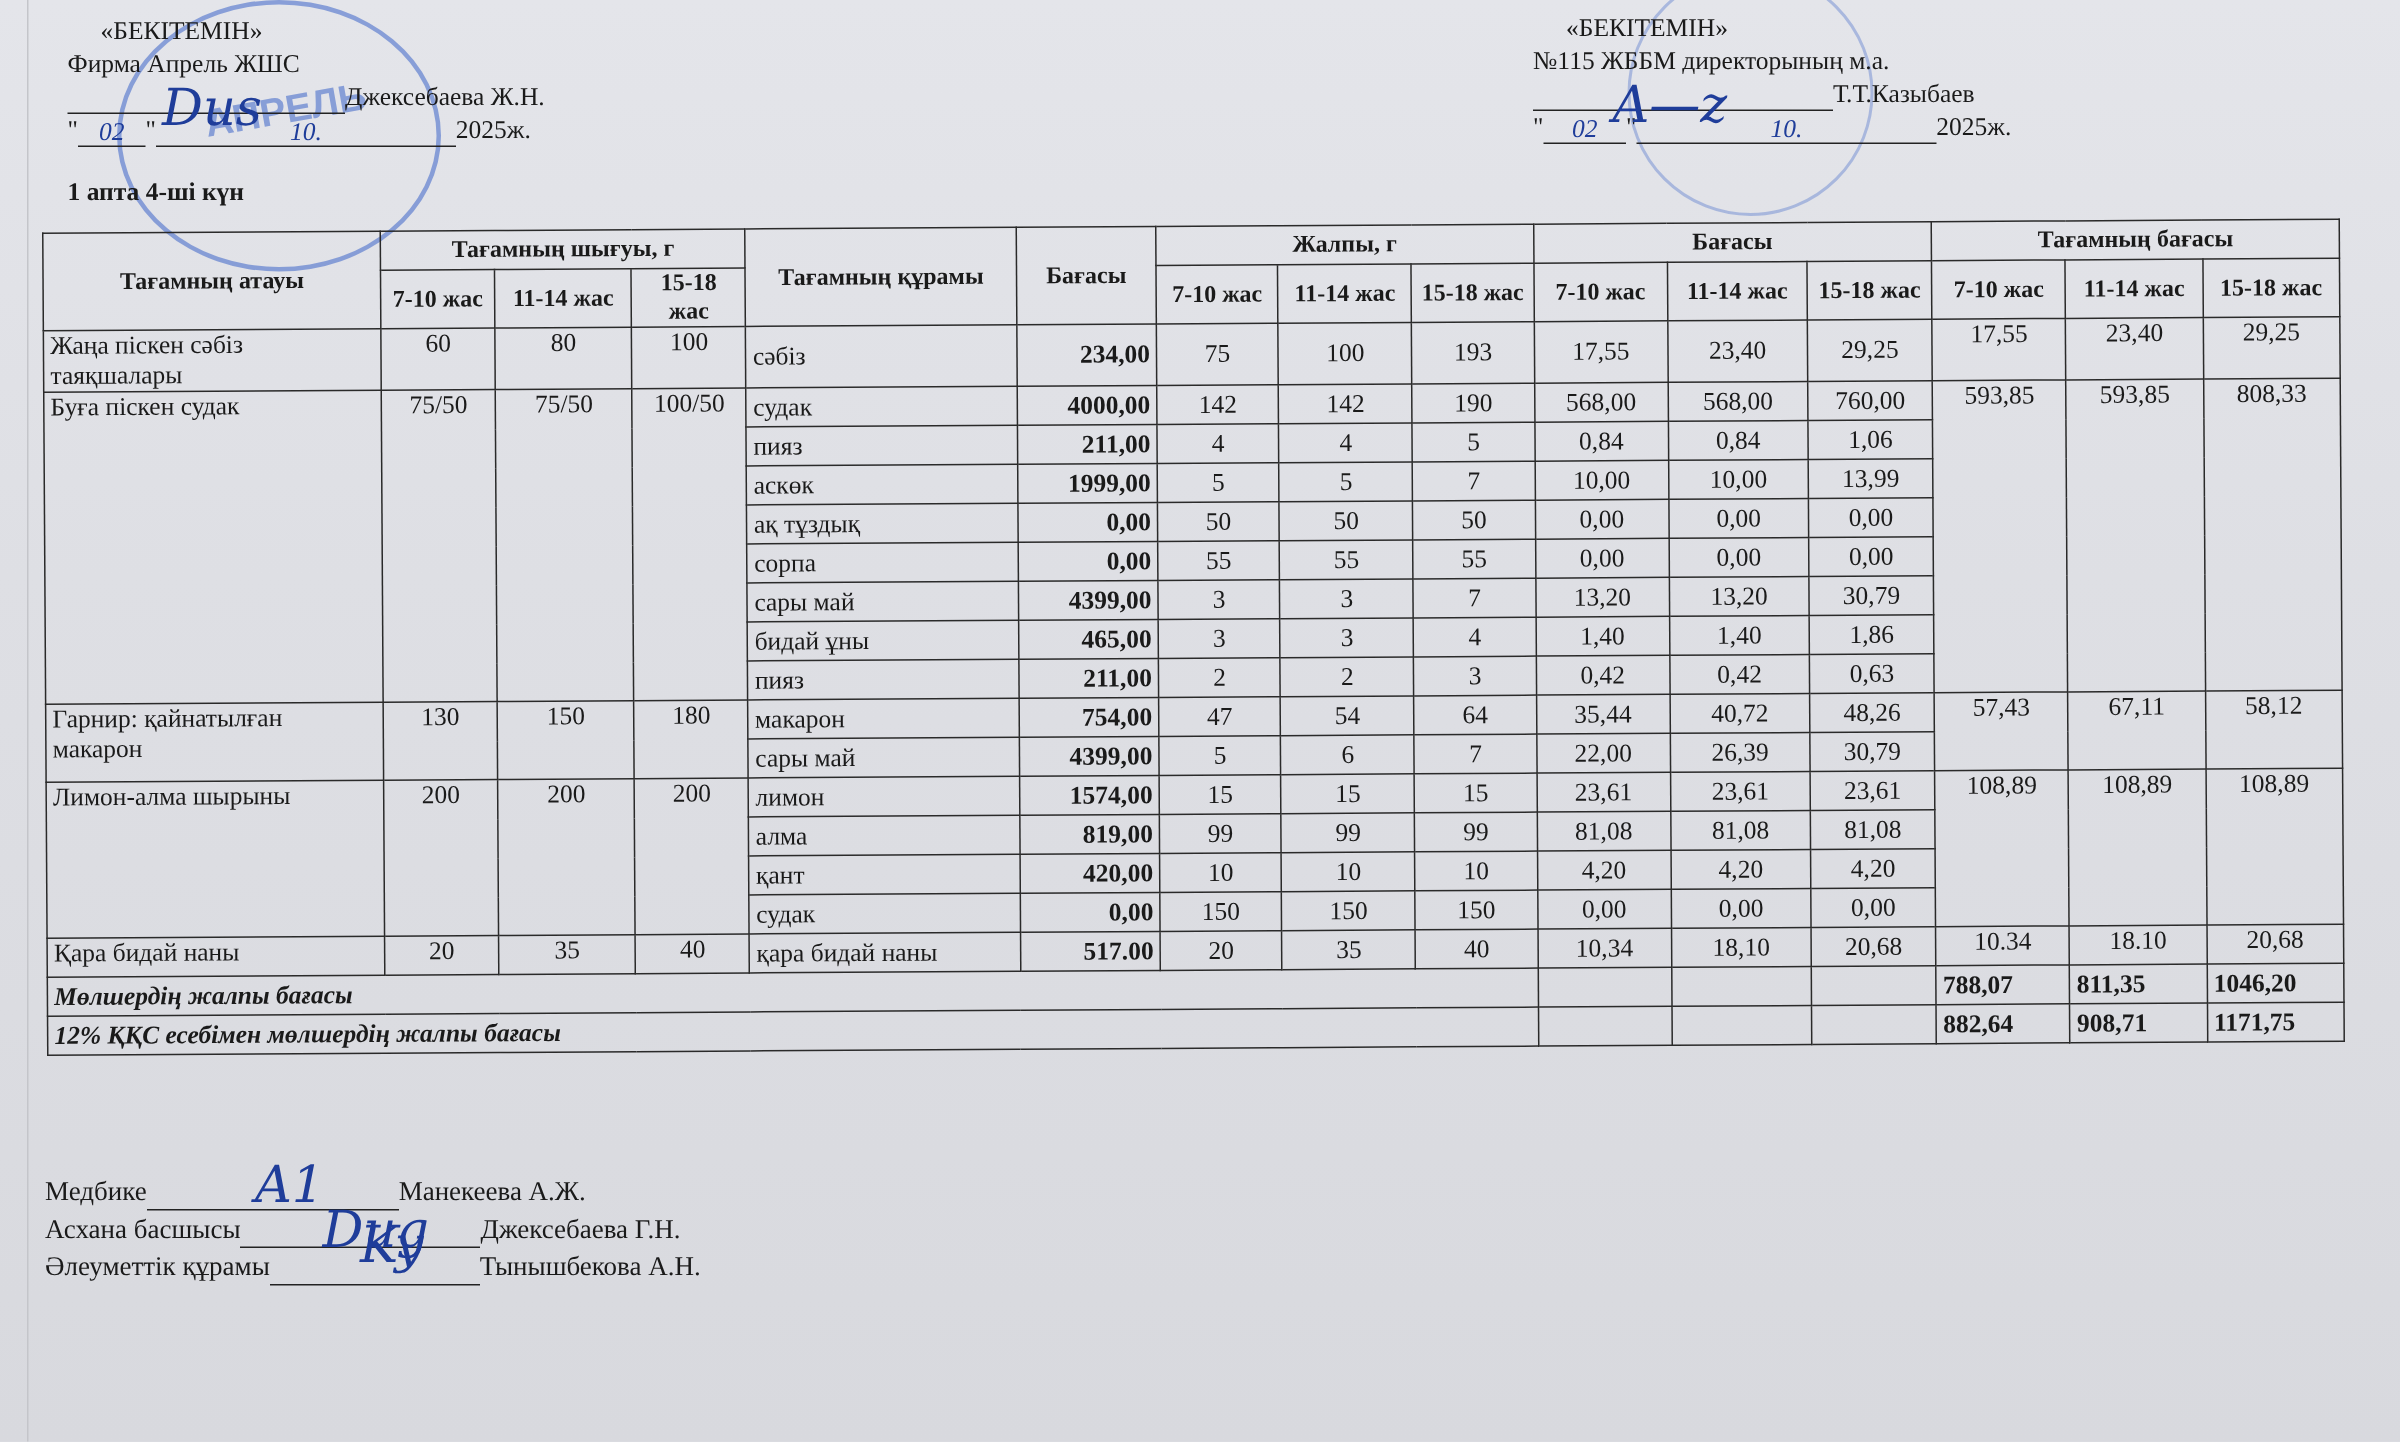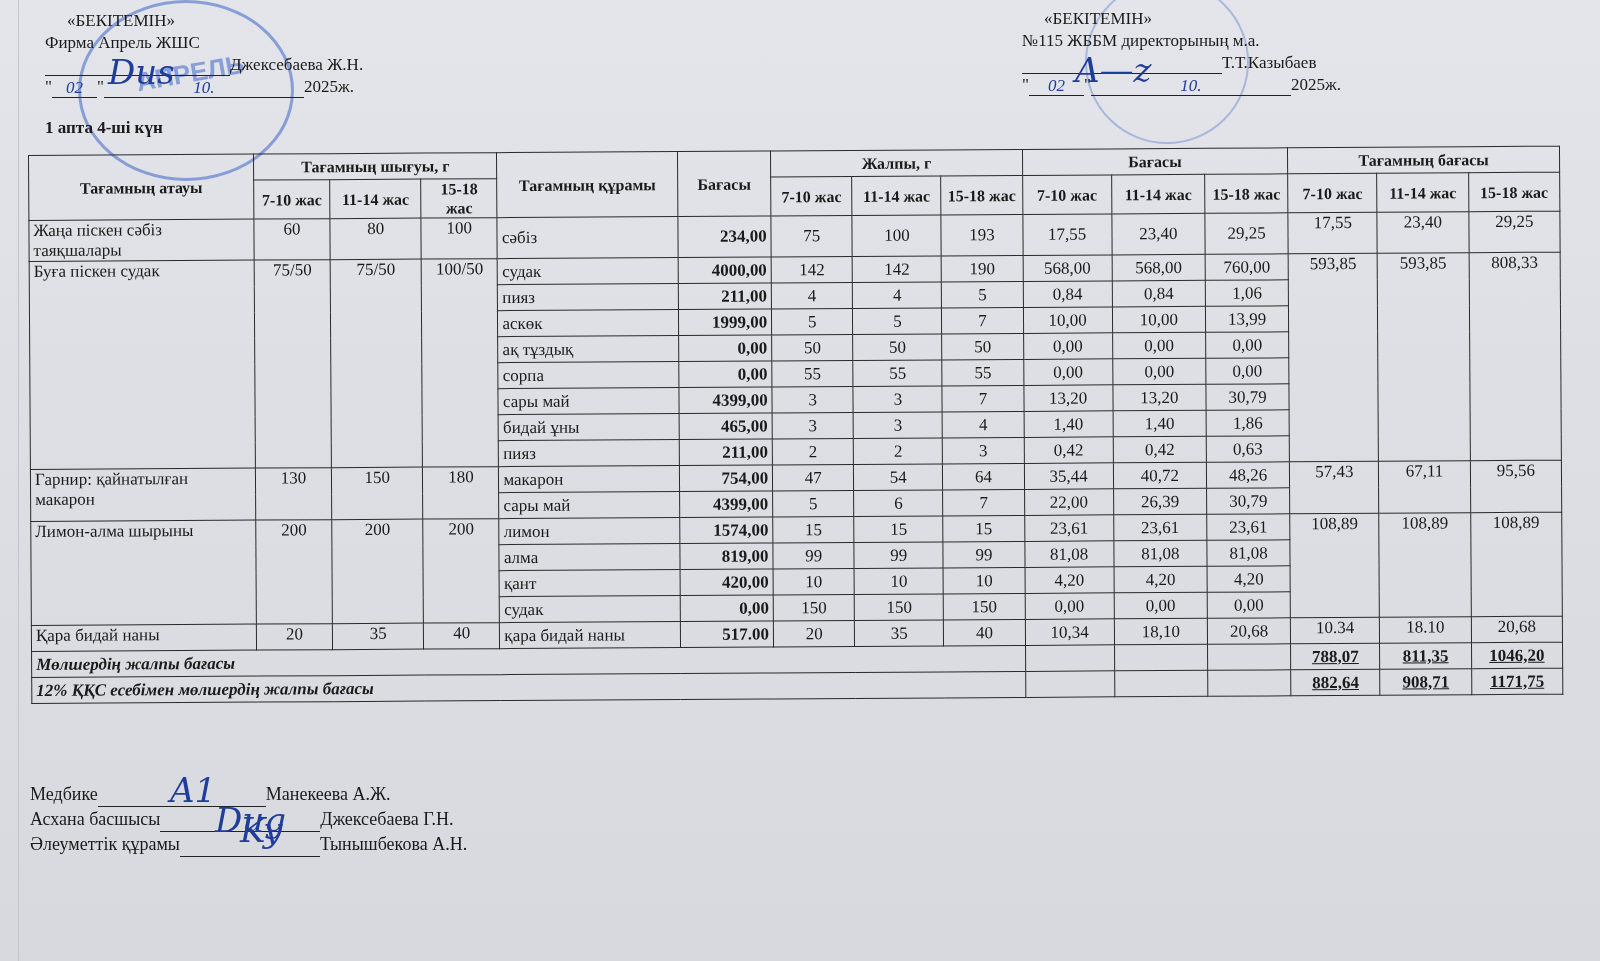--- a/index.html
+++ b/index.html
@@ -19,21 +19,21 @@
   .stamp2{left:1085px;top:-20px;width:160px;height:160px;border-width:2px;color:rgba(60,100,200,0.35);border-color:rgba(60,100,200,0.35);}
   .sig{position:absolute;font-family:"DejaVu Serif",serif;font-style:italic;color:#1f3d9a;font-size:34px;}
   table.menu{position:absolute;left:28px;top:155px;width:1532px;border-collapse:collapse;font-size:17px;transform:rotate(-0.35deg);transform-origin:left top;}
   table.menu th,table.menu td{border:1.5px solid #2a2a2a;padding:0 4px;height:25px;}
   table.menu th{font-weight:bold;text-align:center;font-size:16px;line-height:19px;}
   td.num{text-align:center;}
   td.r{text-align:right;font-weight:bold;}
   td.topv{vertical-align:top;text-align:center;}
   td.name{vertical-align:top;text-align:left;}
   tr.total td{font-style:italic;font-weight:bold;}
-  tr.total td.v{font-style:normal;text-align:center;text-decoration:underline;}
+  tr.total td.v{font-style:normal;text-align:left;}
   .signers{position:absolute;left:30px;top:782px;font-size:18px;line-height:25px;}
   .signers .row{display:flex;align-items:flex-end;}
   .signers .uline{height:18px;}
 </style>
 </head>
 <body>
 
 <div class="page">
   <div class="edge"></div>
 
@@ -222,21 +222,21 @@
           <td>макарон</td>
           <td class="r">754,00</td>
           <td class="num">47</td>
           <td class="num">54</td>
           <td class="num">64</td>
           <td class="num">35,44</td>
           <td class="num">40,72</td>
           <td class="num">48,26</td>
           <td class="topv" rowspan="2">57,43</td>
           <td class="topv" rowspan="2">67,11</td>
-          <td class="topv" rowspan="2">95,56</td>
+          <td class="topv" rowspan="2">58,12</td>
         </tr>
         <tr>
           <td>сары май</td>
           <td class="r">4399,00</td>
           <td class="num">5</td>
           <td class="num">6</td>
           <td class="num">7</td>
           <td class="num">22,00</td>
           <td class="num">26,39</td>
           <td class="num">30,79</td>

